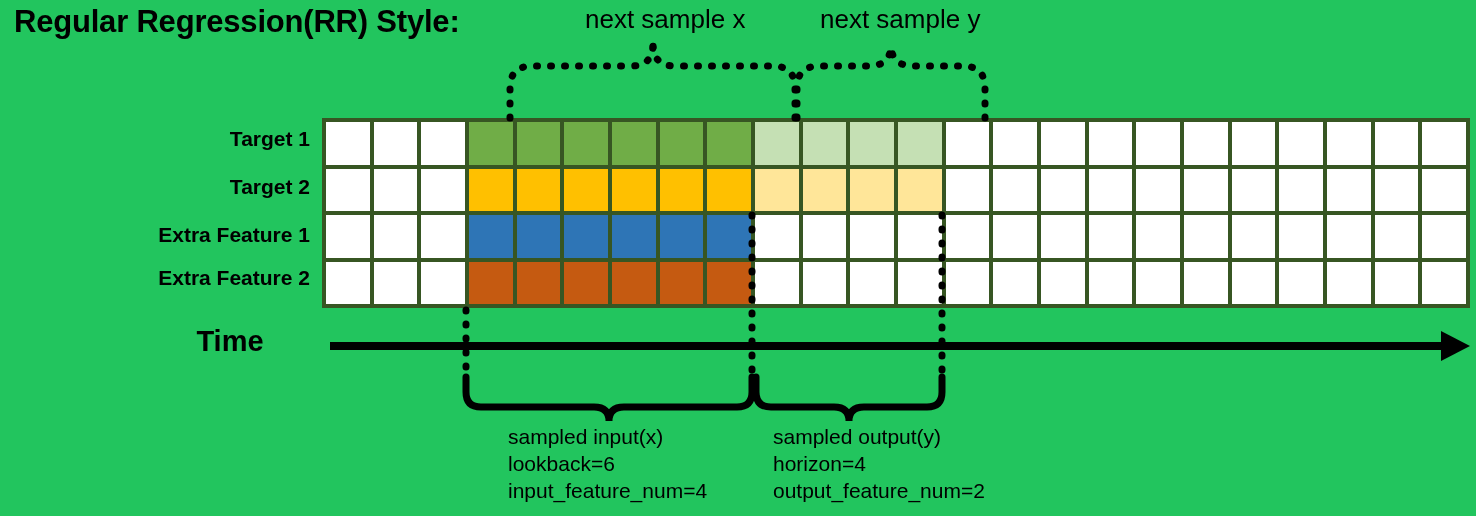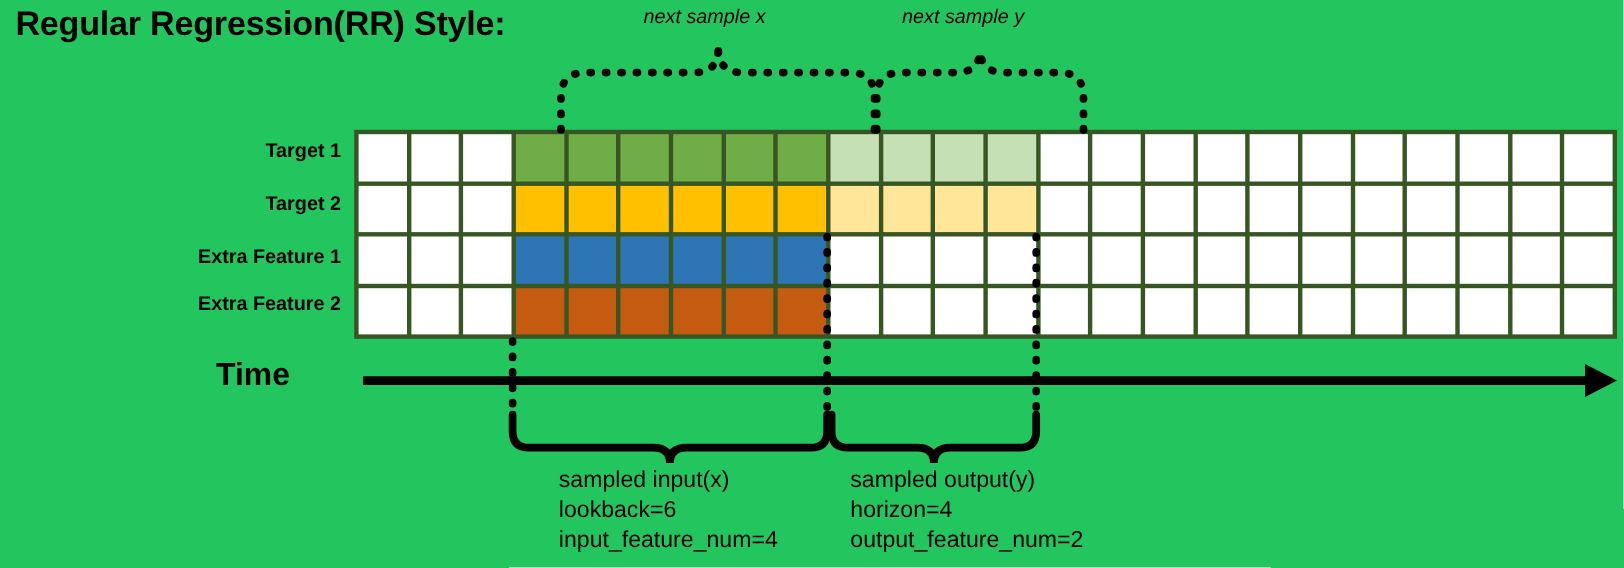--- a/index.html
+++ b/index.html
@@ -23,21 +23,21 @@
     font-weight: bold;
     color: #000000;
     white-space: nowrap;
     letter-spacing: -0.2px;
   }
   .row-label {
     position: absolute;
     right: 0;
     width: 300px;
     text-align: right;
-    font-size: 18px;
+    font-size: 21px;
     font-weight: bold;
     color: #000000;
     white-space: nowrap;
     line-height: 1;
   }
   #row-labels {
     position: absolute;
     left: 10px;
     top: 118px;
     width: 300px;
@@ -65,22 +65,21 @@
     top: 327px;
     width: 160px;
     text-align: center;
     font-size: 29px;
     font-weight: bold;
     color: #000;
     line-height: 1;
   }
   .top-note {
     position: absolute;
-    font-size: 18px;
-    font-style: italic;
+    font-size: 26px;
     color: #000;
     white-space: nowrap;
     line-height: 1;
   }
   .bot-note {
     position: absolute;
     font-size: 21px;
     color: #000;
     white-space: nowrap;
     line-height: 1.28;

